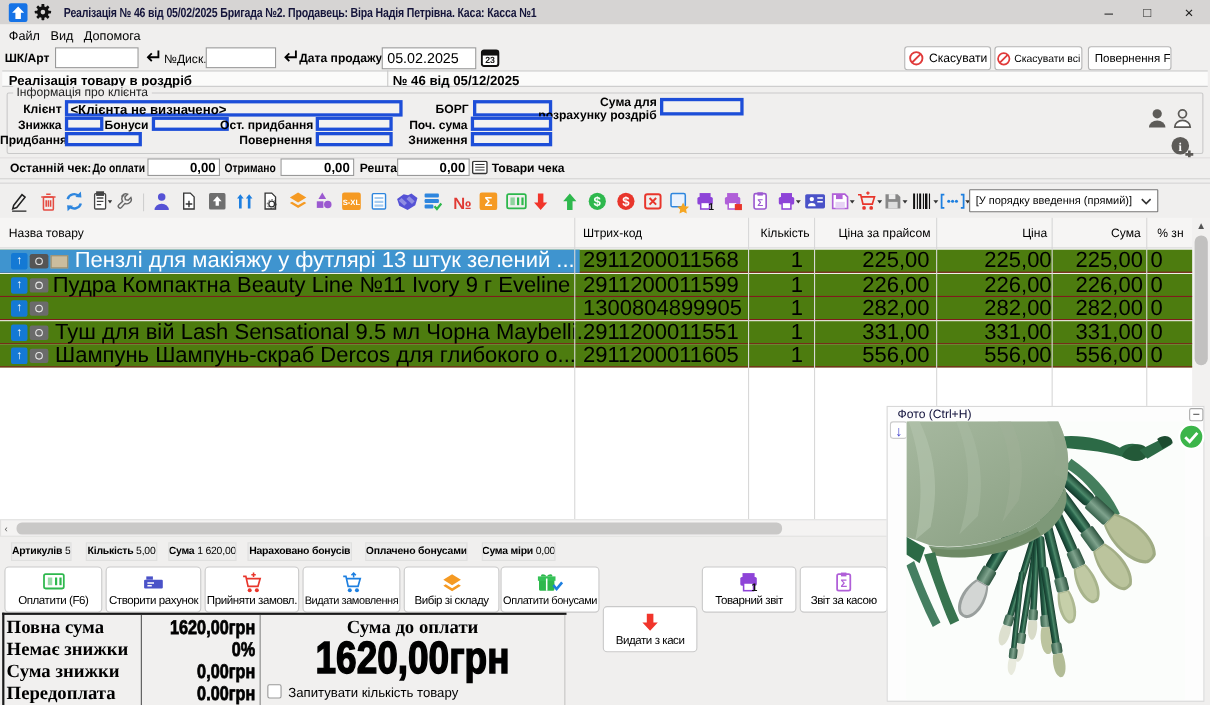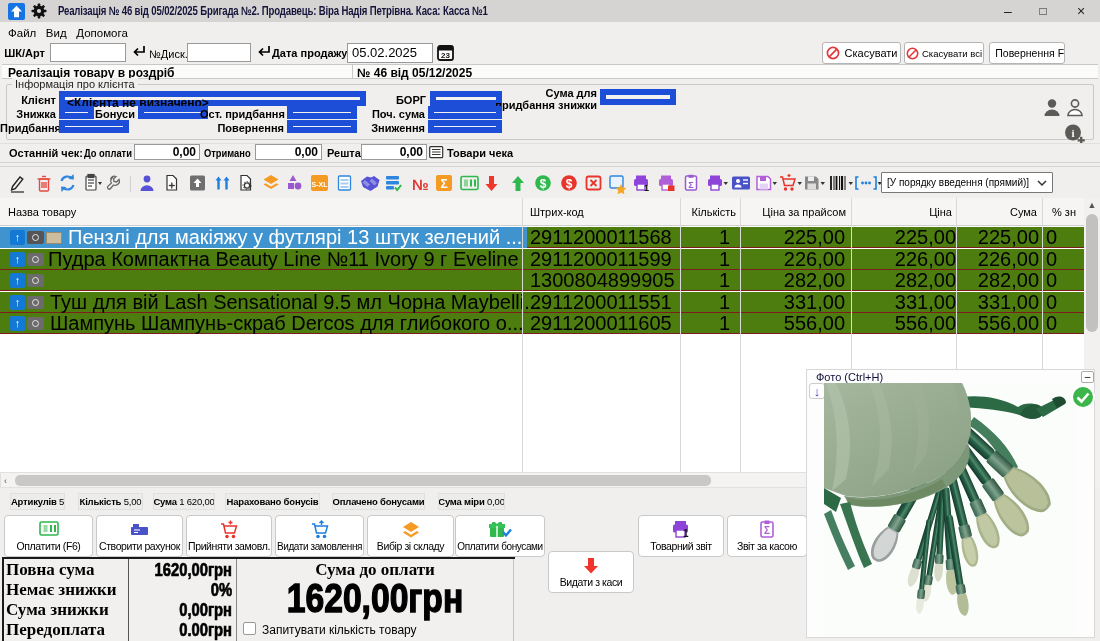--- a/index.html
+++ b/index.html
@@ -15,21 +15,21 @@
 
 .lbl { font-weight:bold; font-size:11px; color:#000; white-space:nowrap; }
 .inp { background:#fff; border:1px solid #999; }
 .topbtn { background:#fff; border:1px solid #b5b5b5; border-radius:3px; height:22px; display:flex; align-items:center; justify-content:center; font-size:11px; gap:5px; white-space:nowrap; overflow:hidden; }
 .topbtn svg { flex-shrink:0; }
 
 #band { left:2px; top:64px; width:1096px; height:15px; background:#fbfbfa; border-top:1px solid #c9c9c9; border-bottom:1px solid #c9c9c9; }
 
 #clientbox { left:6px; top:84px; width:1088px; height:56px; border:1px solid #c9c9c9; border-radius:2px; }
 .glabel { font-size:11px; color:#222; }
-.dinp { background:#f3f2f1; border:6px solid #1d4ed8; }
+.dinp { background:#f3f2f1; border:3px solid #1d4ed8; }
 
 #toolbar { left:0; top:166px; width:1100px; height:32px; border-top:1px solid #d5d5d5; }
 
 #tablehead { left:0; top:198px; width:1084px; height:28px; background:#f6f5f4; border-bottom:1px solid #cfcfcf; }
 .th { position:absolute; top:8px; font-size:11px; color:#000; }
 .row { position:absolute; left:0; width:1084px; height:21px; background:#4d7c0f; border-bottom:1px solid #7f1d1d; }
 .rowtxt { position:absolute; top:0px; font-size:20px; line-height:21px; color:#000; white-space:nowrap; }
 .cell { position:absolute; top:0px; font-size:20px; line-height:21px; text-align:right; }
 .colline { position:absolute; top:0; bottom:0; width:1px; background:#d8d8d8; }
 
@@ -121,21 +121,21 @@
 <div class="abs b" style="left:357px; top:66px; font-size:12px;">№ 46 від 05/12/2025</div>
 <div class="abs" style="left:352px; top:64px; width:1px; height:15px; background:#c9c9c9;"></div>
 
 <div class="abs" id="clientbox"></div>
 <div class="abs glabel" style="left:12px; top:78px; background:#f0efee; padding:0 3px;">Інформація про клієнта</div>
 <div class="abs lbl" style="left:0px; top:94px; width:56px; text-align:right;">Клієнт</div>
 <div class="abs dinp b" style="left:59px; top:91px; width:307px; height:15px; font-size:12px; line-height:13px; padding-left:2px;">&lt;Клієнта не визначено&gt;</div>
 <div class="abs lbl" style="left:360px; top:94px; width:66px; text-align:right;">БОРГ</div>
 <div class="abs dinp" style="left:430px; top:91px; width:72px; height:15px;"></div>
 <div class="abs lbl" style="left:480px; top:87px; width:117px; text-align:right;">Сума для</div>
-<div class="abs lbl" style="left:480px; top:99px; width:117px; text-align:right;">придбання знижки</div>
+<div class="abs lbl" style="left:480px; top:99px; width:117px; text-align:right;">розрахунку роздріб</div>
 <div class="abs dinp" style="left:600px; top:89px; width:76px; height:16px;"></div>
 <div class="abs lbl" style="left:0px; top:108px; width:56px; text-align:right;">Знижка</div>
 <div class="abs dinp" style="left:59px; top:106px; width:35px; height:13px;"></div>
 <div class="abs lbl" style="left:85px; top:108px; width:50px; text-align:right;">Бонуси</div>
 <div class="abs dinp" style="left:138px; top:106px; width:70px; height:13px;"></div>
 <div class="abs lbl" style="left:200px; top:108px; width:84px; text-align:right;">Ост. придбання</div>
 <div class="abs dinp" style="left:287px; top:106px; width:70px; height:13px;"></div>
 <div class="abs lbl" style="left:345px; top:108px; width:80px; text-align:right;">Поч. сума</div>
 <div class="abs dinp" style="left:428px; top:106px; width:74px; height:13px;"></div>
 <div class="abs lbl" style="left:0px; top:122px; width:56px; text-align:right;">Придбання</div>

